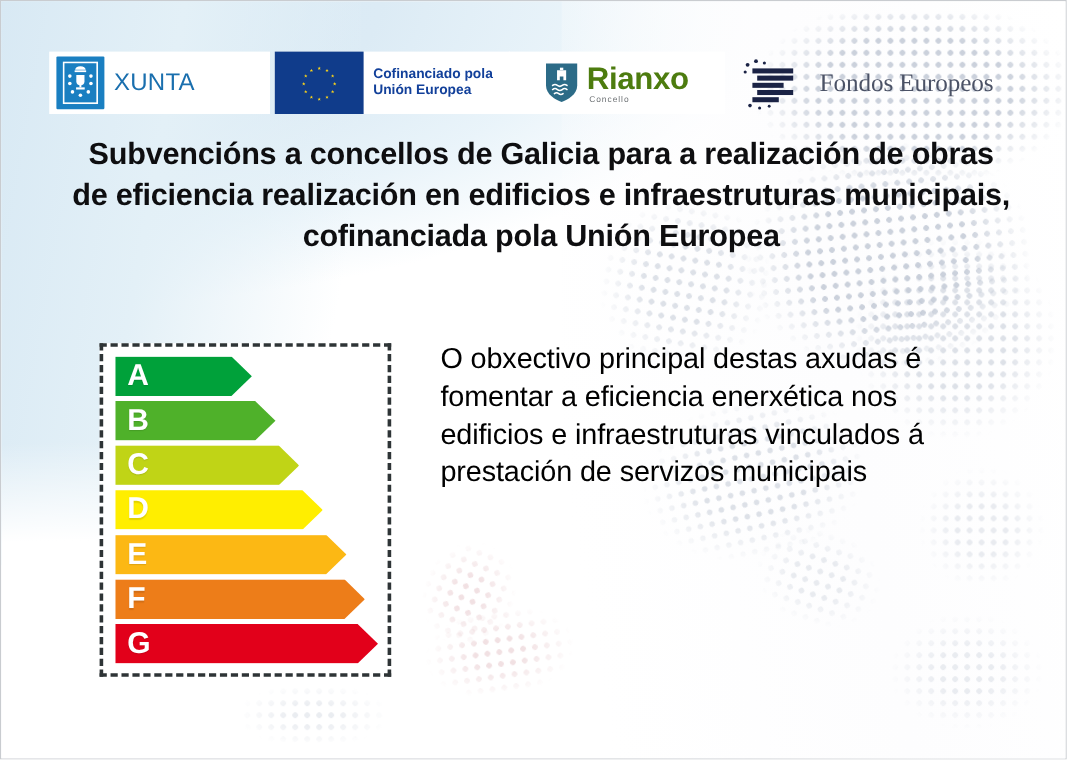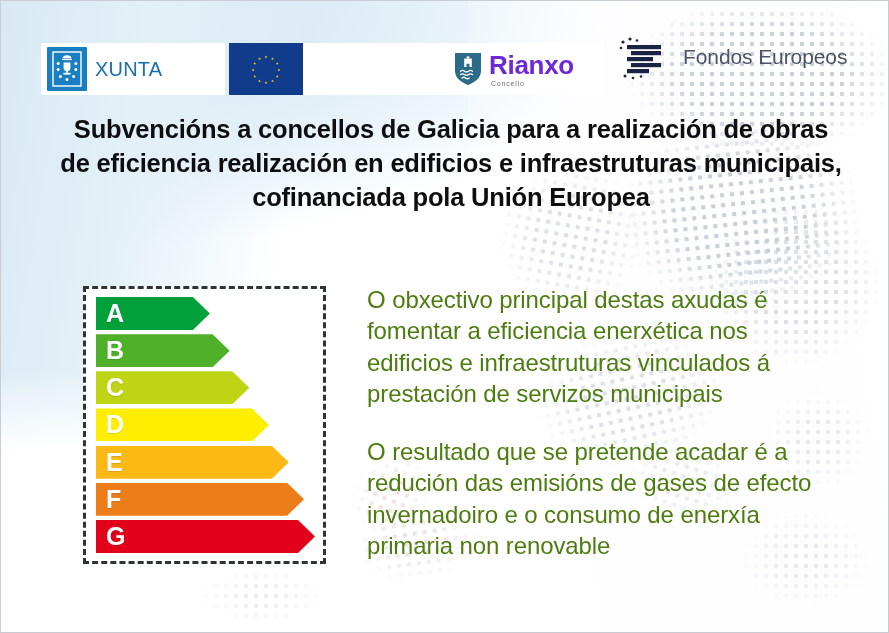--- a/index.html
+++ b/index.html
@@ -105,25 +105,25 @@
   
   .logo-eu{left:228px;top:42px;width:196px;height:52px;padding:0;}
   .eu-flag{width:74px;height:52px;background:#103c8b;position:relative;flex:none;}
   .eu-text{padding-left:8px;display:flex;flex-direction:column;line-height:1.15;}
   .eu-text span{color:#12409a;font-size:11.5px;font-weight:700;}
 
   
   .logo-rianxo{left:423px;top:42px;width:180px;height:52px;padding-left:30px;gap:7px;}
   .rianxo-shield{width:28px;height:34px;flex:none;}
   .rianxo-words{display:flex;flex-direction:column;line-height:1;}
-  .rianxo-name{color:#6d28d9;font-size:26px;font-weight:700;letter-spacing:-.3px;}
+  .rianxo-name{color:#4d7c0f;font-size:26px;font-weight:700;letter-spacing:-.3px;}
   .rianxo-sub{color:#6d7174;font-size:7px;letter-spacing:.8px;margin-top:2px;margin-left:2px;}
 
   
-  .logo-fondos{left:616px;top:28px;width:235px;height:56px;background:transparent;gap:10px;}
+  .logo-fondos{left:616px;top:40px;width:235px;height:56px;background:transparent;gap:10px;font-family:Liberation Serif, serif;}
   .fondos-mark{width:56px;height:46px;flex:none;}
   .fondos-text{color:#4b5266;font-size:21px;font-weight:400;letter-spacing:-.1px;}
 
   
   .title{
     position:absolute;left:55px;top:112px;width:790px;
     text-align:center;
     color:#0e0e10;
     font-size:25.5px;
     font-weight:700;
@@ -150,21 +150,21 @@
   }
   .ebar .glyph{
     position:relative;z-index:2;color:#ffffff;font-size:25px;font-weight:700;
     padding-left:10px;line-height:1;
     text-shadow:0 1px 1px rgba(0,0,0,.12);
   }
 
   
   .body-col{position:absolute;left:366px;top:283px;width:470px;}
   .para{
-    color:#4d7c0f;
+    color:#000000;
     font-size:24px;
     line-height:1.31;
     margin:0 0 26px 0;
     letter-spacing:-.1px;
   }
   .para:last-child{margin-bottom:0;}
 </style>
 </head>
 <body>
 
@@ -226,20 +226,24 @@
             <polygon points="43.5,36.6 44.55,39.35 42.1,37.65 44.9,37.65 42.45,39.35"></polygon>
             <polygon points="37,38.3 38.05,41.05 35.6,39.35 38.4,39.35 35.95,41.05"></polygon>
             <polygon points="30.5,36.6 31.55,39.35 29.1,37.65 31.9,37.65 29.45,39.35"></polygon>
             <polygon points="25.8,31.9 26.85,34.65 24.4,32.95 27.2,32.95 24.75,34.65"></polygon>
             <polygon points="24.1,25.4 25.15,28.15 22.7,26.45 25.5,26.45 23.05,28.15"></polygon>
             <polygon points="25.8,18.9 26.85,21.65 24.4,19.95 27.2,19.95 24.75,21.65"></polygon>
             <polygon points="30.5,14.2 31.55,16.95 29.1,15.25 31.9,15.25 29.45,16.95"></polygon>
           </g>
         </svg>
       </div>
+      <div class="eu-text">
+        <span>Cofinanciado pola</span>
+        <span>Unión Europea</span>
+      </div>
     </div>
 
     <div class="logo-box logo-rianxo">
       <svg class="rianxo-shield" viewBox="0 0 28 34" aria-hidden="true">
         <path d="M1 1 h26 v18 c0 8 -8 12 -13 14 C9 31 1 27 1 19 Z" fill="#2c6b87"></path>
         <path d="M10.2 6.5 h7.6 v8.4 h-2.3 v-3.1 h-3 v3.1 h-2.3 Z" fill="#ffffff"></path>
         <rect x="12.6" y="4.4" width="2.8" height="2" fill="#ffffff"></rect>
         <g stroke="#ffffff" stroke-width="1.3" fill="none" stroke-linecap="round">
           <path d="M6.5 19.2 q2 -1.6 4 0 q2 1.6 4 0 q2 -1.6 4 0"></path>
           <path d="M6.5 22.6 q2 -1.6 4 0 q2 1.6 4 0 q2 -1.6 4 0"></path>
@@ -303,16 +307,15 @@
       </div>
       <div class="ebar">
         <span class="shape" style="background: rgb(226, 0, 26); width: 100%;"></span>
         <span class="glyph">G</span>
       </div>
     </div>
   </div>
 
   <div class="body-col">
     <p class="para">O obxectivo principal destas axudas é fomentar a eficiencia enerxética nos edificios e infraestruturas vinculados á prestación de servizos municipais</p>
-    <p class="para">O resultado que se pretende acadar é a redución das emisións de gases de efecto invernadoiro e o consumo de enerxía primaria non renovable</p>
   </div>
 
 </div>
 
 </body></html>

